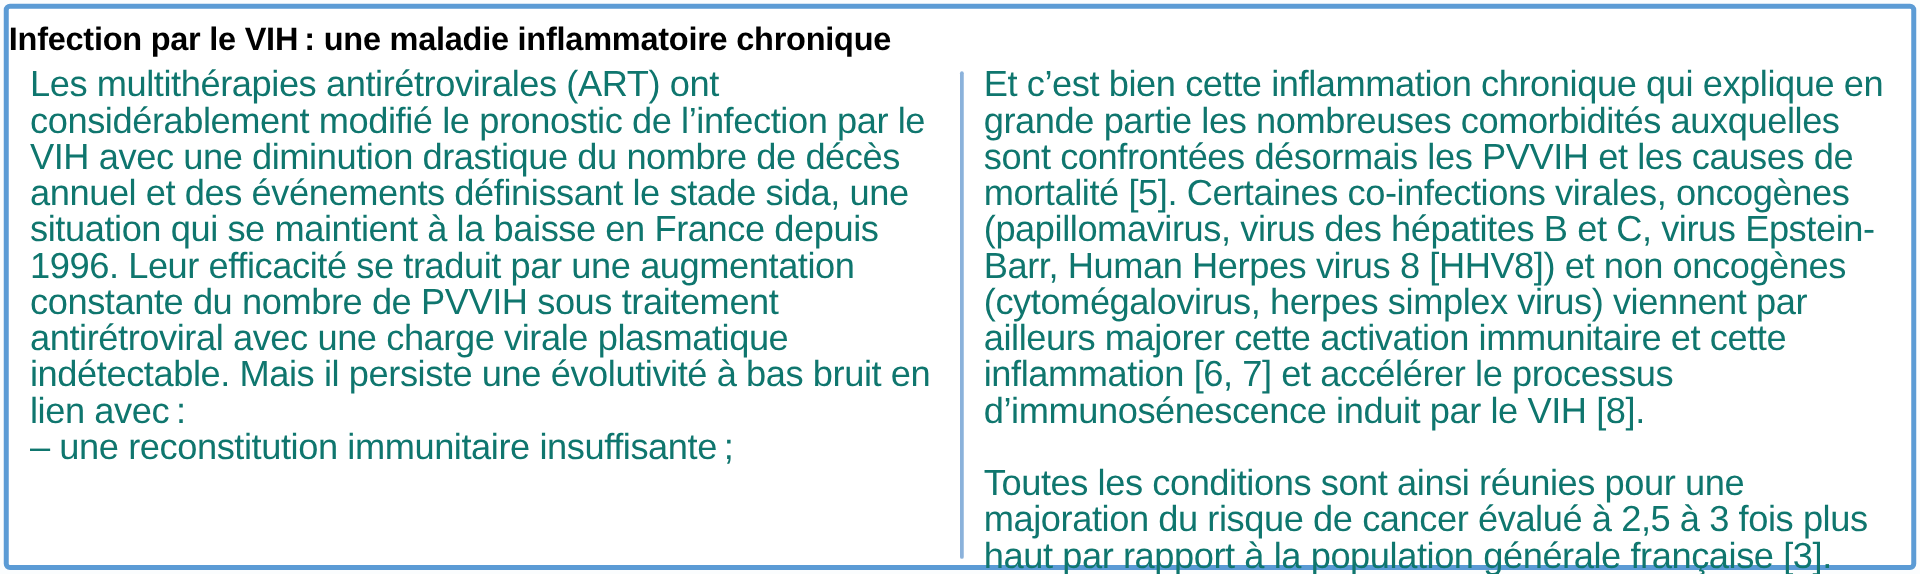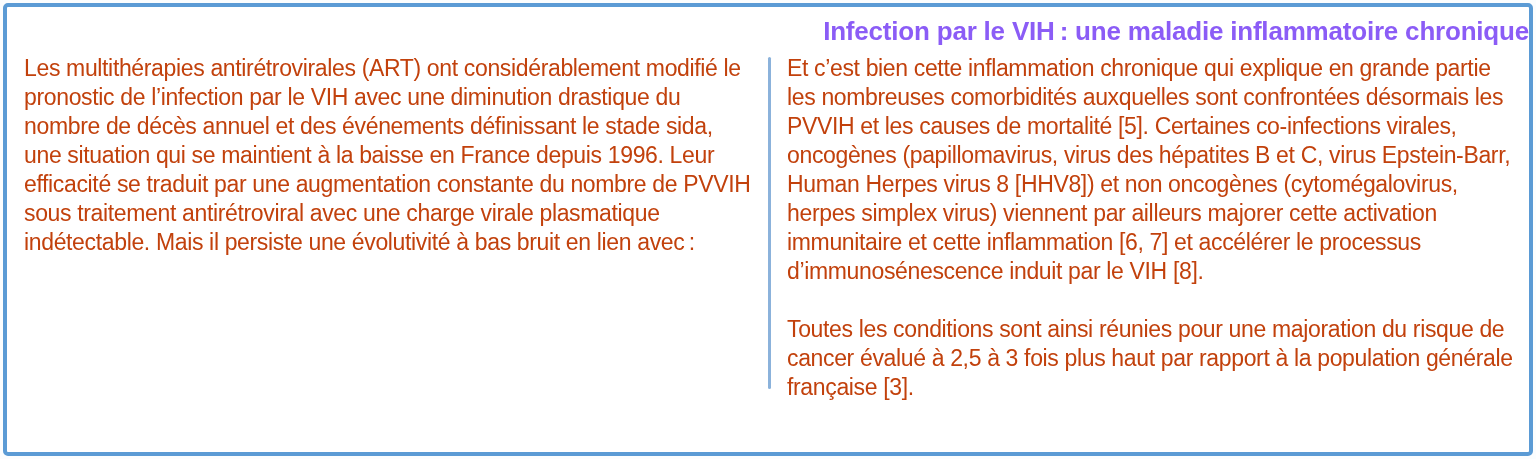--- a/index.html
+++ b/index.html
@@ -18,36 +18,36 @@
     width: 1522px;
     height: 445px;
     background: #ffffff;
     border: 4px solid #5b9bd5;
     border-radius: 5px;
     box-sizing: content-box;
   }
   .title {
     margin: 0;
     padding-top: 9px;
-    text-align: right;
+    text-align: left;
     font-size: 26px;
     font-weight: 700;
-    color: #8b5cf6;
+    color: #000000;
     letter-spacing: -0.2px;
   }
   .columns {
     display: flex;
     align-items: stretch;
     padding: 7px 14px 0 17px;
   }
   .col {
     flex: 1 1 0;
-    font-size: 23px;
+    font-size: 29px;
     line-height: 29px;
-    color: #c2410c;
+    color: #0f766e;
     letter-spacing: -0.35px;
   }
   .col p { margin: 0; }
   .divider {
     width: 3px;
     background: #8bb2db;
     border-radius: 2px;
     margin: 3px 16px 13px 16px;
   }
   .bullet {
@@ -61,20 +61,21 @@
 <body>
 
 <div class="frame">
   <h2 class="title">Infection par le VIH : une maladie inflammatoire chronique</h2>
 
   <div class="columns">
 
     <div class="col">
       <p>Les multithérapies antirétrovirales (ART) ont considérablement modifié le pronostic de l’infection par le VIH avec une diminution drastique du nombre de décès annuel et des événements définissant le stade sida, une situation qui se maintient à la baisse en France depuis 1996. Leur efficacité se traduit par une augmentation constante du nombre de PVVIH sous traitement antirétroviral avec une charge virale plasmatique indétectable. Mais il persiste une évolutivité à bas bruit en lien avec :</p>
       <div>
+        <div class="bullet">– une reconstitution immunitaire insuffisante ;</div>
       </div>
     </div>
 
     <div class="divider"></div>
 
     <div class="col">
       <p><span>Et c’est bien cette inflammation chronique qui explique en grande partie les nombreuses comorbidités auxquelles sont confrontées désormais les PVVIH et les causes de mortalité [5]. Certaines co-infections virales, oncogènes (papillomavirus, virus des hépatites B et C, virus Epstein-Barr, </span><span class="it">Human Herpes virus</span><span> 8 [HHV8]) et non oncogènes (cytomégalovirus, </span><span class="it">herpes simplex virus</span><span>) viennent par ailleurs majorer cette activation immunitaire et cette inflammation [6, 7] et accélérer le processus d’immunosénescence induit par le VIH [8].</span></p>
       <div class="para-gap"></div>
       <p>Toutes les conditions sont ainsi réunies pour une majoration du risque de cancer évalué à 2,5 à 3 fois plus haut par rapport à la population générale française [3].</p>
     </div>

